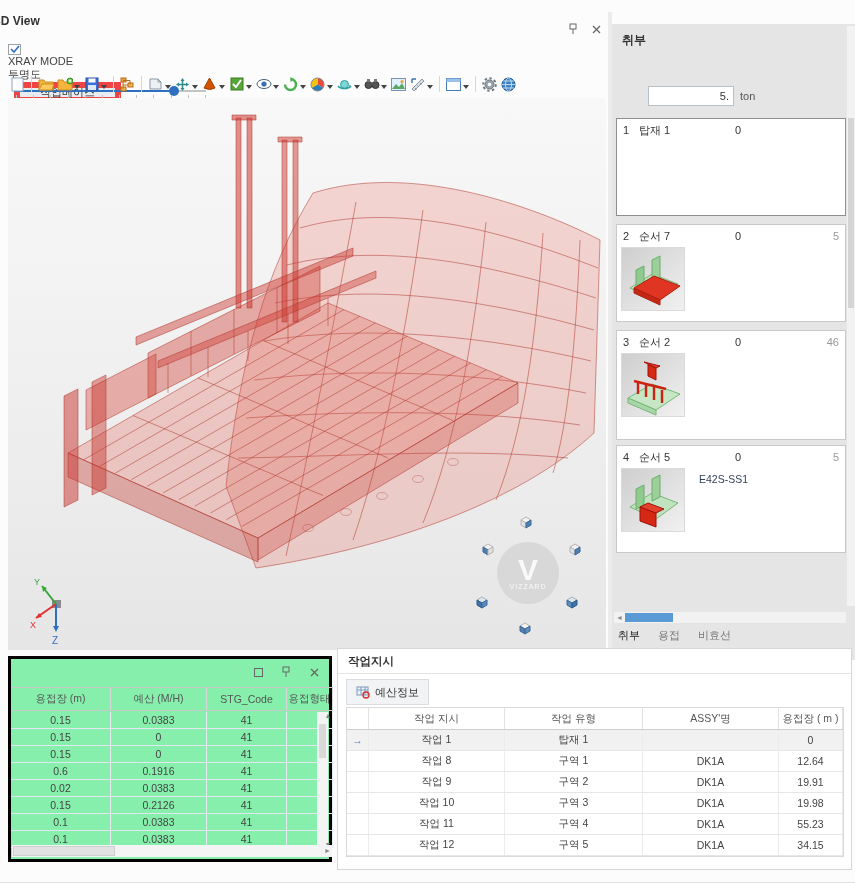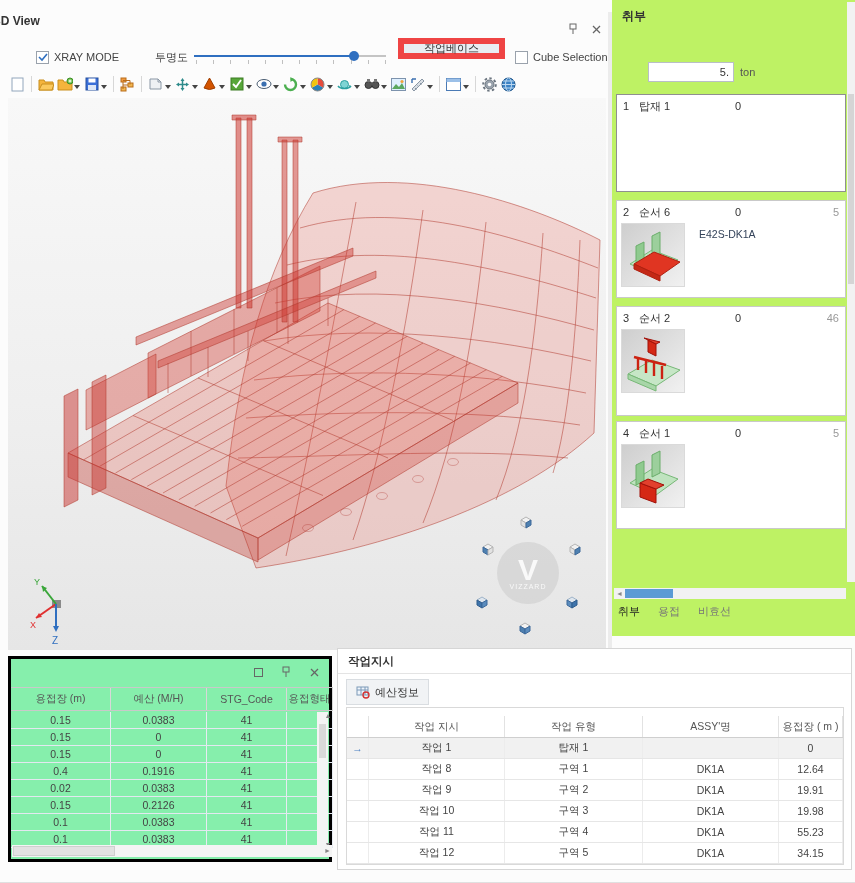--- a/index.html
+++ b/index.html
@@ -3,41 +3,41 @@
 <meta charset="utf-8">
 <style>
   html,body{margin:0;padding:0;background:#fdfdfd;}
   *{box-sizing:border-box;font-family:"Liberation Sans",sans-serif;}
   .app{position:relative;width:855px;height:883px;background:#fcfcfc;overflow:hidden;border-bottom:1px solid #e0e0e0;}
   .abs{position:absolute;}
   
   .v3d-title{left:0;top:14;width:120px;height:18px;overflow:hidden;font-size:12px;font-weight:bold;color:#333;}
   .v3d-title span{display:inline-block;margin-left:-6px;}
   .winicon{width:14px;height:14px;display:flex;align-items:center;justify-content:center;cursor:pointer;}
-  .ctrlrow{left:8px;top:44px;width:600px;height:26px;display:flex;align-items:center;font-size:11px;color:#444;}
+  .ctrlrow{left:8px;top:44px;width:600px;height:26px;display:flex;align-items:flex-start;font-size:11px;color:#444;flex-direction:column;}
   .cbx{width:13px;height:13px;border:1px solid #9aa2ac;background:#fff;display:inline-flex;align-items:center;justify-content:center;margin-right:5px;}
   .slider-wrap{position:relative;width:192px;height:20px;margin:0 6px;}
   .slider-track{position:absolute;left:0;top:8px;height:2px;width:192px;background:#c4c4c4;}
   .slider-fill{position:absolute;left:0;top:8px;height:2px;width:160px;background:#2f6fc0;}
   .slider-thumb{position:absolute;left:155px;top:4px;width:10px;height:10px;border-radius:50%;background:#2f6fc0;}
   .slider-ticks{position:absolute;left:2px;top:13px;width:190px;height:5px;display:flex;justify-content:space-between;}
   .slider-ticks i{width:1px;height:4px;background:#c0c0c0;}
   .btn-workbase{height:21px;padding:0 20px;background:#e9edf2;border:6px solid #ef4444;color:#333;font-size:11px;display:flex;align-items:center;margin:0 10px 18px 6px;cursor:pointer;}
   .toolbar{left:8px;top:72px;width:600px;height:24px;display:flex;align-items:center;}
   .ticon{width:17px;height:17px;margin:0 1px;display:inline-flex;align-items:center;justify-content:center;cursor:pointer;}
   .caret{width:0;height:0;border-left:3px solid transparent;border-right:3px solid transparent;border-top:4px solid #444;margin:6px 2px 0 0;display:inline-block;}
   .tsep{width:1px;height:16px;background:#d7d7d7;margin:0 4px;}
   .viewport{left:8px;top:98px;width:598px;height:552px;background:linear-gradient(180deg,#f8f8f8 0%,#efefef 55%,#e6e6e6 100%);overflow:hidden;cursor:grab;}
   .wm-circle{position:absolute;left:489px;top:444px;width:62px;height:62px;border-radius:50%;background:rgba(203,203,203,.55);display:flex;flex-direction:column;align-items:center;justify-content:center;}
   .wm-v{font-size:30px;font-weight:bold;color:rgba(255,255,255,.85);line-height:26px;}
   .wm-name{font-size:7px;letter-spacing:1px;color:rgba(255,255,255,.85);}
   .navcube{position:absolute;width:14px;height:14px;}
   
   .splitter-v{left:608px;top:12px;width:4px;height:636px;background:#ececec;}
-  .fit-panel{left:612px;top:0;width:243px;height:636px;background:#bef264;}
+  .fit-panel{left:612px;top:24px;width:243px;height:636px;background:#e5e5e5;}
   .fit-title{position:absolute;left:10px;top:8px;font-size:12px;font-weight:bold;color:#333;}
   .fit-input{position:absolute;left:36px;top:62px;width:86px;height:20px;border:1px solid #b9bfc7;font-size:11px;text-align:right;padding:0 4px;color:#333;}
   .fit-unit{position:absolute;left:128px;top:66px;font-size:11px;color:#555;}
   .card{position:absolute;left:4px;width:230px;background:#fff;border:1px solid #c9c9c9;font-size:11px;color:#333;}
   .card.selected{border-color:#8f8f8f;}
   .card-head{display:flex;align-items:center;height:20px;padding:2px 6px 0 6px;}
   .card-no{width:16px;}
   .card-name{width:96px;}
   .card-count{width:70px;}
   .card-extra{color:#999;text-align:right;flex:1;overflow:hidden;white-space:nowrap;}
@@ -66,21 +66,21 @@
   .wvscroll .vt{position:absolute;left:2px;top:12px;width:7px;height:34px;background:#d9d9d9;}
   .whscroll{position:absolute;left:1px;bottom:2px;width:320px;height:12px;background:#f4f4f4;}
   .whscroll .ht{position:absolute;left:1px;top:1px;width:102px;height:10px;background:#e2e2e2;border:1px solid #cfcfcf;cursor:pointer;}
   .whscroll .rarr{position:absolute;right:1px;top:2px;font-size:7px;color:#888;cursor:pointer;}
   
   .work-panel{left:337px;top:648px;width:515px;height:222px;background:#fff;border:1px solid #d6d6d6;}
   .work-title{position:absolute;left:10px;top:5px;font-size:11.5px;font-weight:bold;color:#333;}
   .work-sep{position:absolute;left:0;top:24px;width:513px;height:1px;background:#e4e4e4;}
   .btn-budget{position:absolute;left:8px;top:30px;height:21px;display:flex;align-items:center;gap:5px;padding:12px 9px;background:#f1f3f5;border:1px solid #d9dde1;font-size:11px;color:#333;cursor:pointer;}
   .work-grid{position:absolute;left:8px;top:58px;width:498px;border:1px solid #d9d9d9;}
-  .work-head{display:grid;grid-template-columns:22px 136px 138px 136px 64px;height:22px;border-bottom:1px solid #cfcfcf;font-size:10.5px;color:#555;align-items:center;text-align:center;background:#fff;margin-top:8px;}
+  .work-head{display:grid;grid-template-columns:22px 136px 138px 136px 64px;height:22px;border-bottom:1px solid #cfcfcf;font-size:10.5px;color:#555;align-items:center;text-align:center;background:#fff;}
   .work-head div{border-right:1px solid #e2e2e2;height:100%;display:flex;align-items:center;justify-content:center;}
   .work-row{display:grid;grid-template-columns:22px 136px 138px 136px 64px;height:21px;border-bottom:1px solid #e6e6e6;font-size:10.5px;color:#444;align-items:center;text-align:center;cursor:default;}
   .work-row div{border-right:1px solid #ececec;height:100%;display:flex;align-items:center;justify-content:center;}
   .work-row.current{background:#f1f1f1;}
   .marker{color:#4a7fc1;font-weight:bold;}
 </style>
 </head>
 <body>
 
 <div class="app">
@@ -386,35 +386,32 @@
         <span class="card-no">1</span>
         <span class="card-name">탑재 1</span>
         <span class="card-count">0</span>
         <span class="card-extra"></span>
       </div>
     </div>
 
     <div class="card" style="top:200px;height:98px;">
       <div class="card-head">
         <span class="card-no">2</span>
-        <span class="card-name">순서 6</span>
+        <span class="card-name">순서 7</span>
         <span class="card-count">0</span>
         <span class="card-extra">5</span>
       </div>
       <div class="card-body">
         <span class="thumb"><svg width="64" height="64">
               <polygon points="8,40 30,26 56,36 34,52" fill="#bfe3bf" stroke="#77b877"></polygon>
               <polygon points="14,22 22,18 22,38 14,42" fill="#8fca8f" stroke="#6aae6a"></polygon>
               <polygon points="30,12 38,8 38,30 30,34" fill="#9ccf9c" stroke="#6aae6a"></polygon>
               <polygon points="12,40 32,28 58,38 38,52" fill="#e03522" stroke="#b02010"></polygon>
               <polygon points="12,40 38,52 38,57 12,45" fill="#c42815" stroke="#b02010"></polygon>
             </svg></span>
-        <span class="codes">
-          <div>E42S-DK1A</div>
-        </span>
       </div>
     </div>
 
     <div class="card" style="top:306px;height:110px;">
       <div class="card-head">
         <span class="card-no">3</span>
         <span class="card-name">순서 2</span>
         <span class="card-count">0</span>
         <span class="card-extra">46</span>
       </div>
@@ -431,32 +428,35 @@
               </g>
               <polygon points="26,10 34,14 34,26 26,22" fill="#d52815" stroke="#a01008"></polygon>
               <polygon points="22,8 38,12 34,14 26,10" fill="#e2402d" stroke="#a01008"></polygon>
             </svg></span>
       </div>
     </div>
 
     <div class="card" style="top:421px;height:108px;">
       <div class="card-head">
         <span class="card-no">4</span>
-        <span class="card-name">순서 1</span>
+        <span class="card-name">순서 5</span>
         <span class="card-count">0</span>
         <span class="card-extra">5</span>
       </div>
       <div class="card-body">
         <span class="thumb"><svg width="64" height="64">
               <polygon points="8,38 30,24 56,34 34,50" fill="#bfe3bf" stroke="#77b877"></polygon>
               <polygon points="14,20 22,16 22,36 14,40" fill="#8fca8f" stroke="#6aae6a"></polygon>
               <polygon points="30,10 38,6 38,28 30,32" fill="#9ccf9c" stroke="#6aae6a"></polygon>
               <polygon points="18,38 34,44 34,58 18,52" fill="#d52815" stroke="#a01008"></polygon>
               <polygon points="18,38 26,34 42,40 34,44" fill="#e2402d" stroke="#a01008"></polygon>
             </svg></span>
+        <span class="codes">
+          <div>E42S-SS1</div>
+        </span>
       </div>
     </div>
 
     <div class="vscroll">
         <span class="thumbbar"></span>
       </div>
     <div class="hscroll">
       <span class="larr">◄</span>
       <span class="hthumb"></span>
     </div>
@@ -505,21 +505,21 @@
         <div>41</div>
         <div></div>
       </div>
     <div class="weld-row" style="top:87px;">
         <div>0.15</div>
         <div>0</div>
         <div>41</div>
         <div></div>
       </div>
     <div class="weld-row" style="top:104px;">
-        <div>0.4</div>
+        <div>0.6</div>
         <div>0.1916</div>
         <div>41</div>
         <div></div>
       </div>
     <div class="weld-row" style="top:121px;">
         <div>0.02</div>
         <div>0.0383</div>
         <div>41</div>
         <div></div>
       </div>

